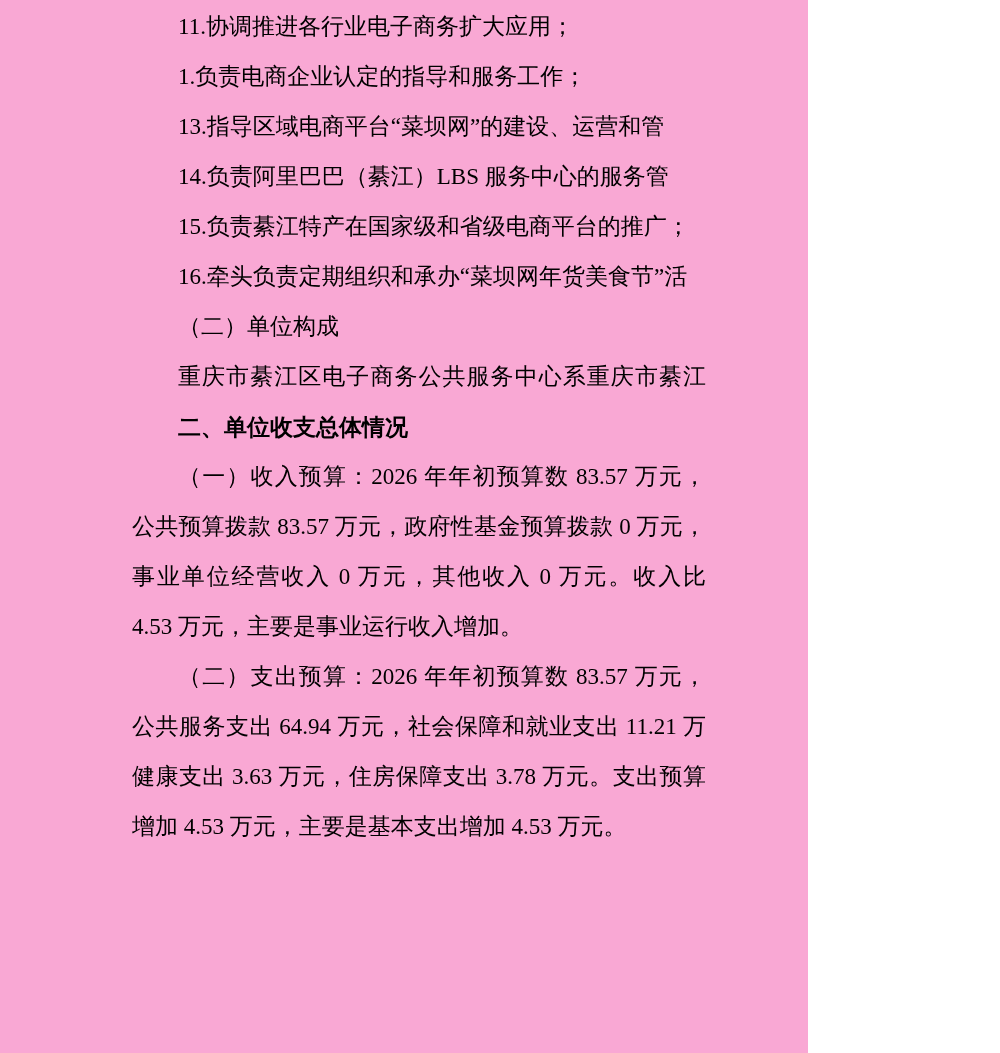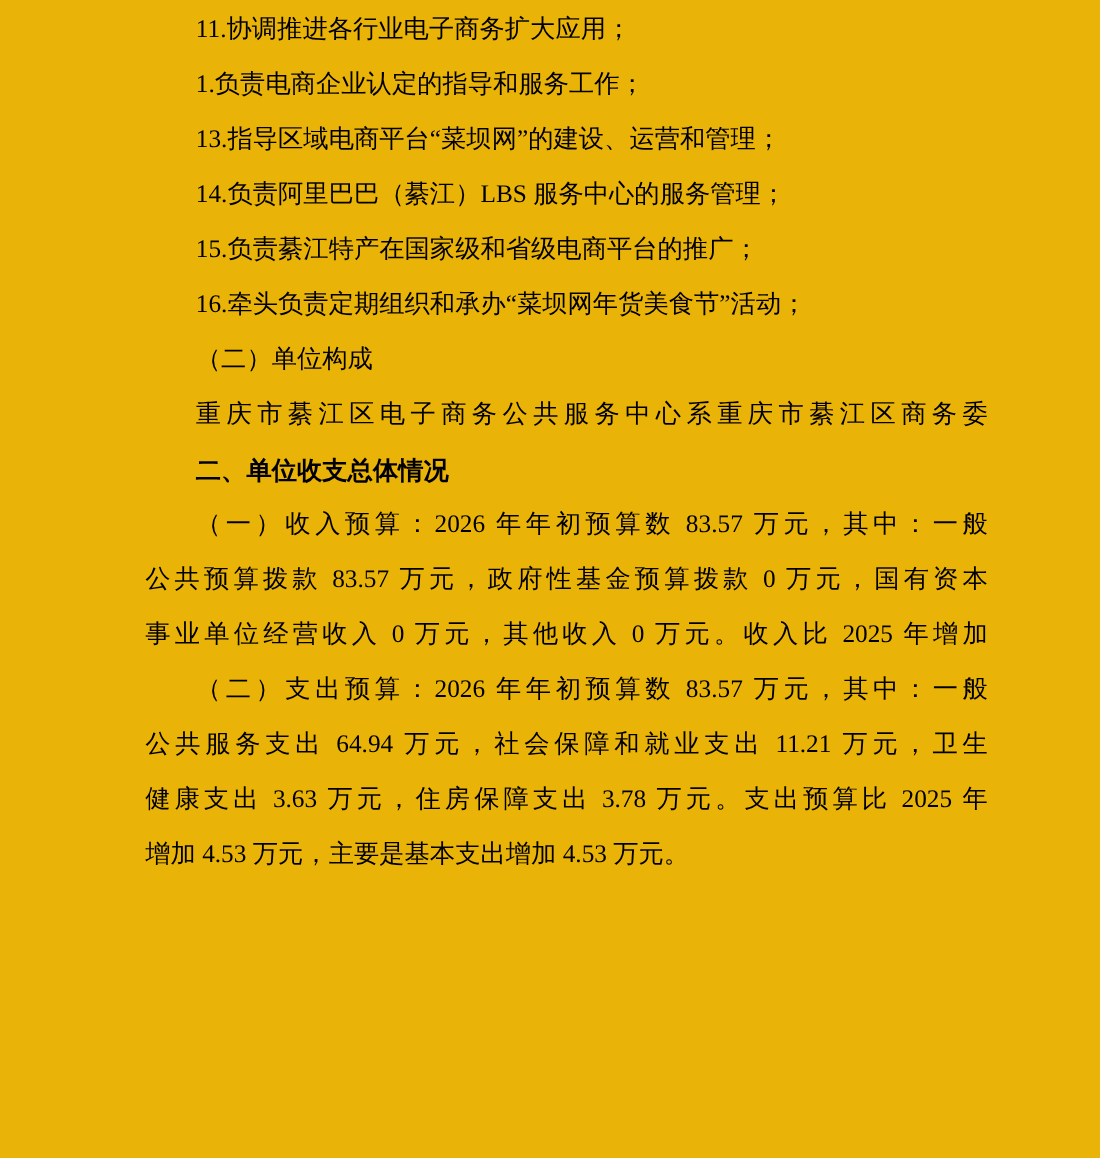--- a/index.html
+++ b/index.html
@@ -2,23 +2,23 @@
 <html><head>
 <meta charset="utf-8">
 <style>
   html, body {
     margin: 0;
     padding: 0;
     background: #ffffff;
   }
   .page {
     position: relative;
-    width: 1000px;
+    width: 808px;
     height: 1053px;
-    background: #eab308;
+    background: #f9a8d4;
     color: #000000;
     overflow: hidden;
     box-sizing: border-box;
     padding: 2px 102px 0 132px;
   }
   .line {
     height: 50px;
     line-height: 50px;
     font-size: 23px;
     font-family: "Liberation Serif", "DejaVu Serif", serif;
@@ -56,18 +56,19 @@
       <div class="line indent"><span class="seg-body">13.指导区域电商平台“菜坝网”的建设、运营和管理；</span></div>
       <div class="line indent"><span class="seg-body">14.负责阿里巴巴（綦江）LBS 服务中心的服务管理；</span></div>
       <div class="line indent"><span class="seg-body">15.负责綦江特产在国家级和省级电商平台的推广；</span></div>
       <div class="line indent"><span class="seg-body">16.牵头负责定期组织和承办“菜坝网年货美食节”活动；</span></div>
       <div class="line indent"><span class="seg-kaiti">（二）单位构成</span></div>
       <div class="line indent justify"><span class="seg-body">重庆市綦江区电子商务公共服务中心系重庆市綦江区商务委</span></div>
       <div class="line indent"><span class="seg-heading">二、单位收支总体情况</span></div>
       <div class="line indent justify"><span class="seg-kaiti">（一）收入预算：</span><span class="seg-body">2026 年年初预算数 83.57 万元，其中：一般</span></div>
       <div class="line justify"><span class="seg-body">公共预算拨款 83.57 万元，政府性基金预算拨款 0 万元，国有资本</span></div>
       <div class="line justify"><span class="seg-body">事业单位经营收入 0 万元，其他收入 0 万元。收入比 2025 年增加</span></div>
+      <div class="line"><span class="seg-body">4.53 万元，主要是事业运行收入增加。</span></div>
       <div class="line indent justify"><span class="seg-kaiti">（二）支出预算：</span><span class="seg-body">2026 年年初预算数 83.57 万元，其中：一般</span></div>
       <div class="line justify"><span class="seg-body">公共服务支出 64.94 万元，社会保障和就业支出 11.21 万元，卫生</span></div>
       <div class="line justify"><span class="seg-body">健康支出 3.63 万元，住房保障支出 3.78 万元。支出预算比 2025 年</span></div>
       <div class="line"><span class="seg-body">增加 4.53 万元，主要是基本支出增加 4.53 万元。</span></div>
     </div>
 </div>
 
 </body></html>

